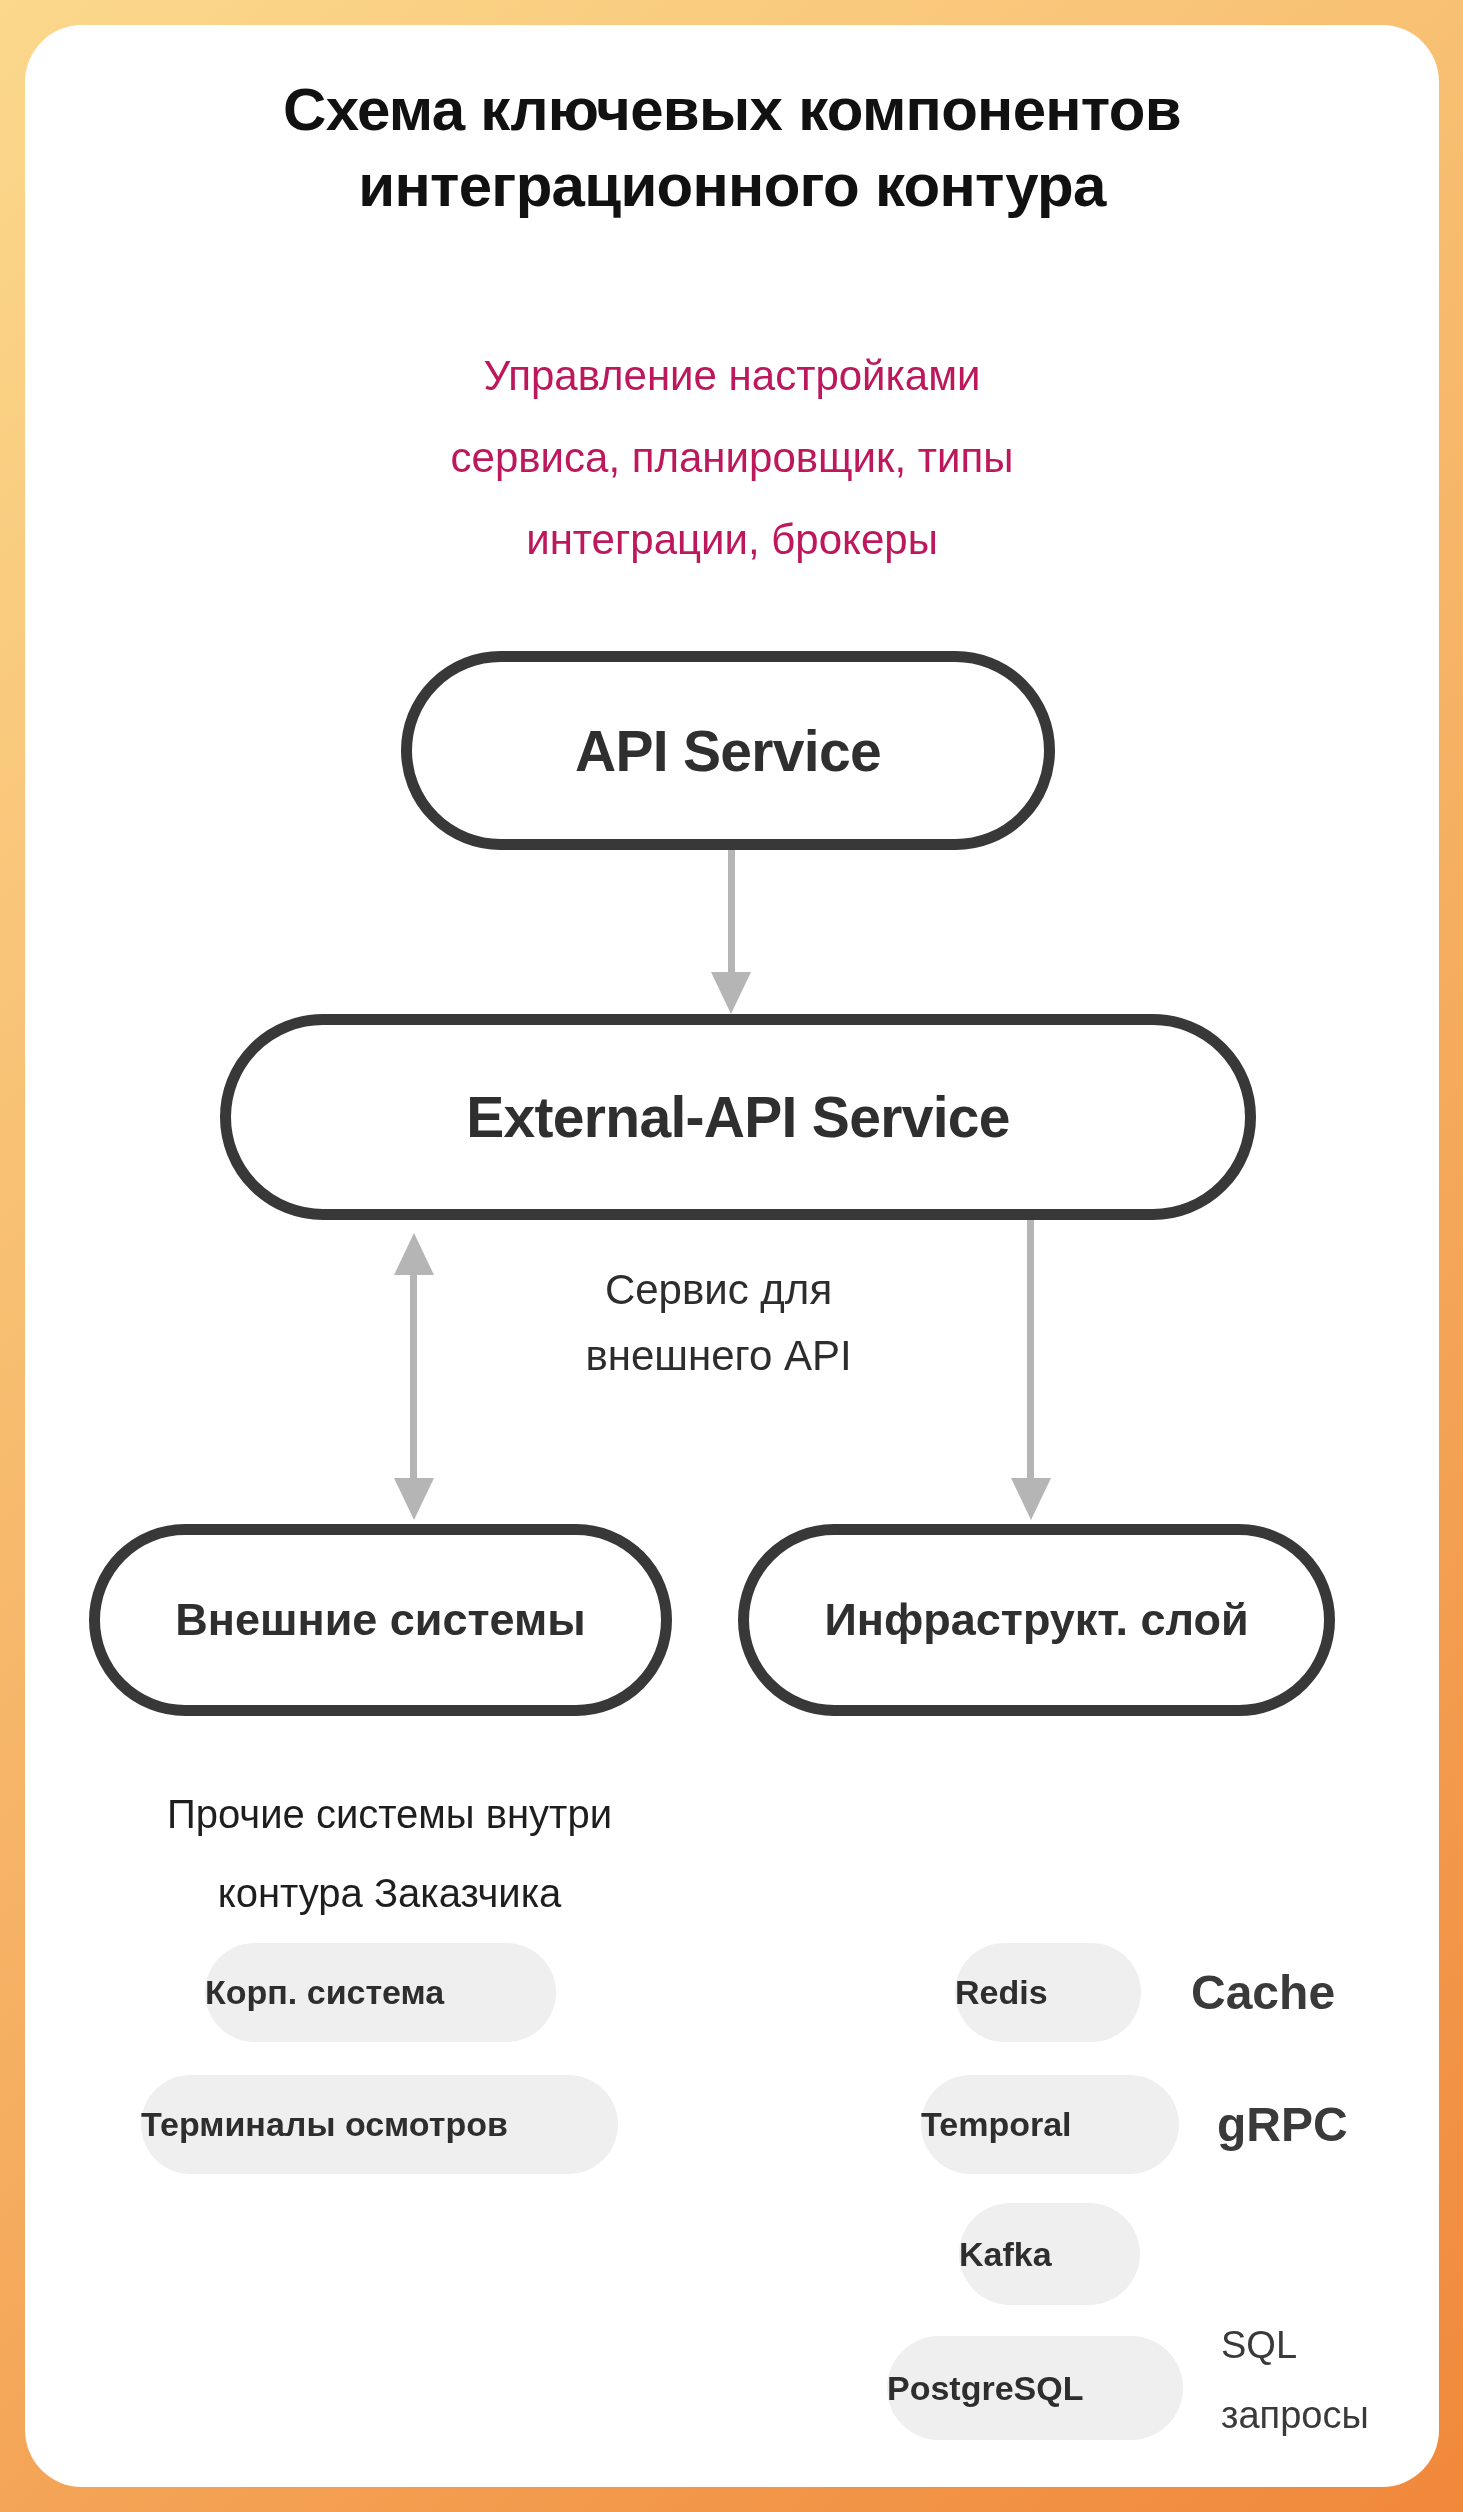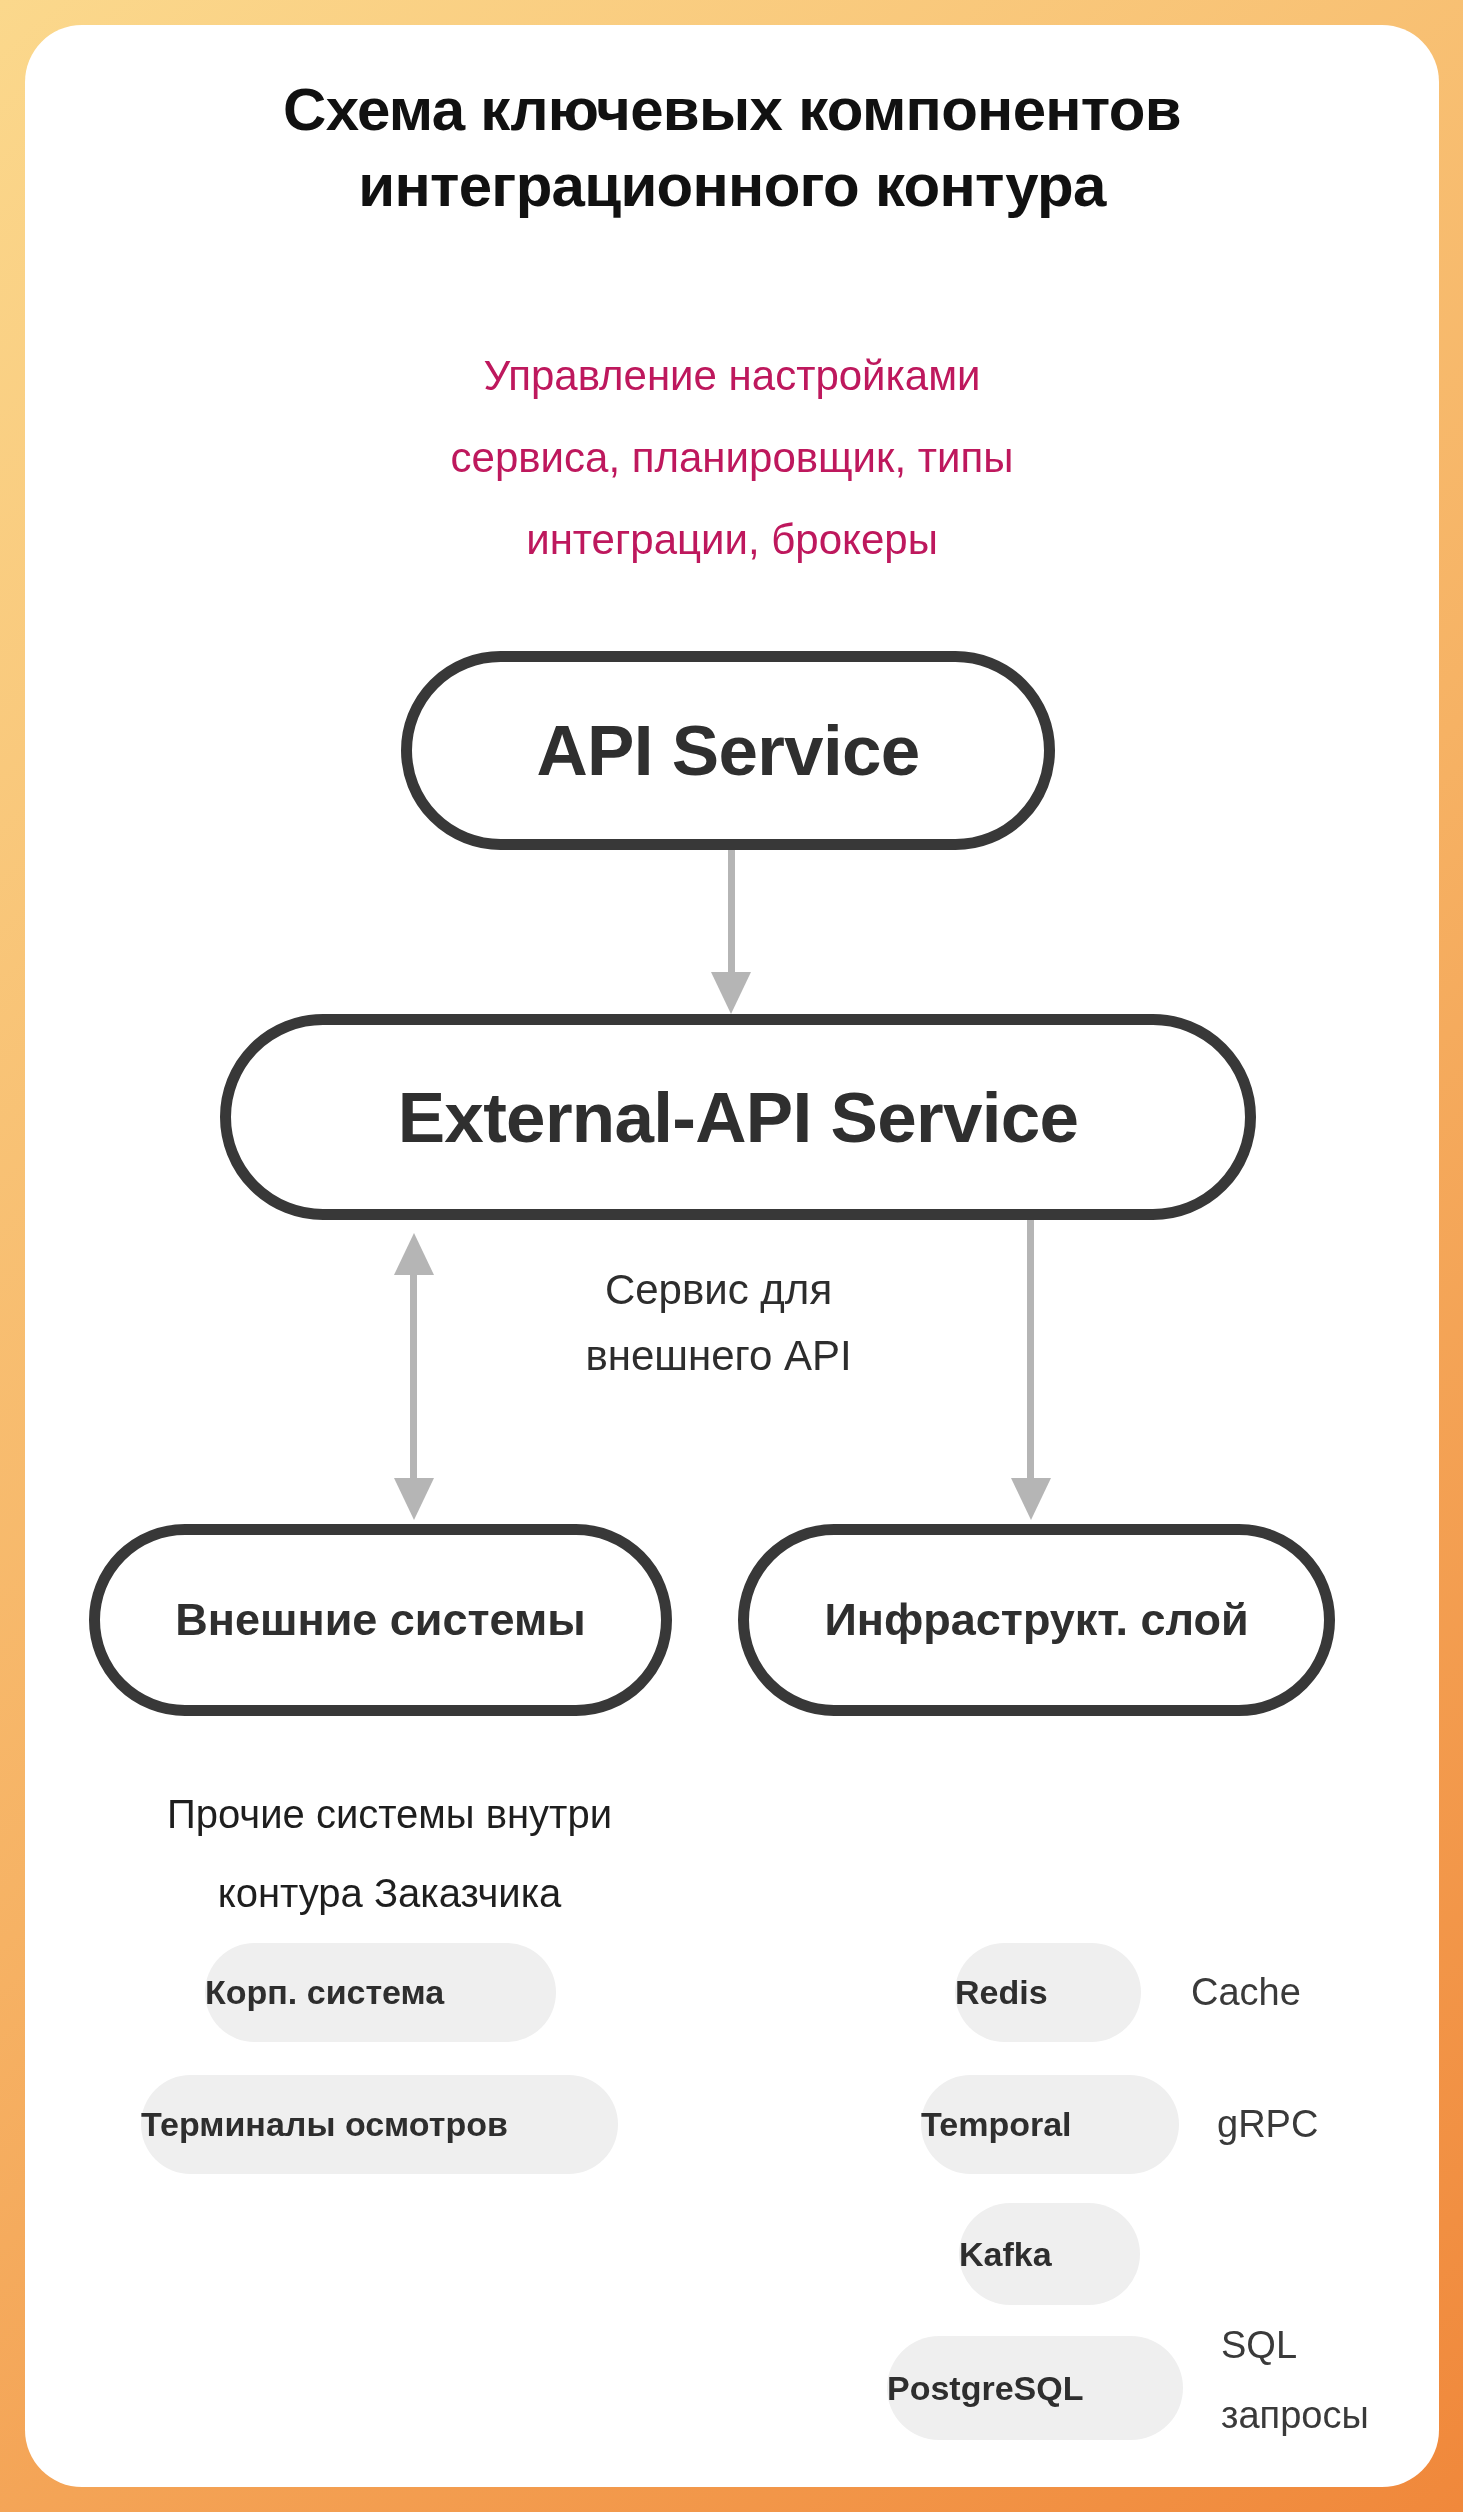--- a/index.html
+++ b/index.html
@@ -30,40 +30,40 @@
     left:0;right:0;top:310px;
     font-size:42px;line-height:82px;font-weight:normal;
     color:#be185d;text-align:center;
   }
   .node{
     border:11px solid var(--node-border);
     background:#ffffff;
     display:flex;align-items:center;justify-content:center;
     color:#2f2f2f;font-weight:600;
   }
-  .node-big{font-size:71px;letter-spacing:-0.7px;}
+  .node-big{font-size:57px;letter-spacing:-0.7px;}
   .node-small{font-size:45px;}
   .shaft{width:7.3px;background:var(--arrow);}
   .head{width:0;height:0;border-left:20px solid transparent;border-right:20px solid transparent;}
   .head-down{border-top:42px solid var(--arrow);}
   .head-up{border-bottom:42px solid var(--arrow);}
   .annotation{
     font-size:42px;line-height:66px;color:#2d2d2d;text-align:center;
   }
   .caption{
     font-size:40px;line-height:79px;color:#1e1e1e;text-align:center;
   }
   .tag{
     background:var(--tag-bg);border-radius:53px;
     display:flex;align-items:center;
     font-size:34px;font-weight:600;color:#2e2e2e;
   }
   .side-note{
     display:flex;align-items:center;
-    font-size:38px;color:#3a3a3a;
+    font-size:48px;color:#3a3a3a;font-weight:bold;
   }
   .side-note-multi{
     font-size:38px;line-height:70px;color:#3a3a3a;
   }
 </style>
 </head>
 <body>
 
 <div class="card">
 

